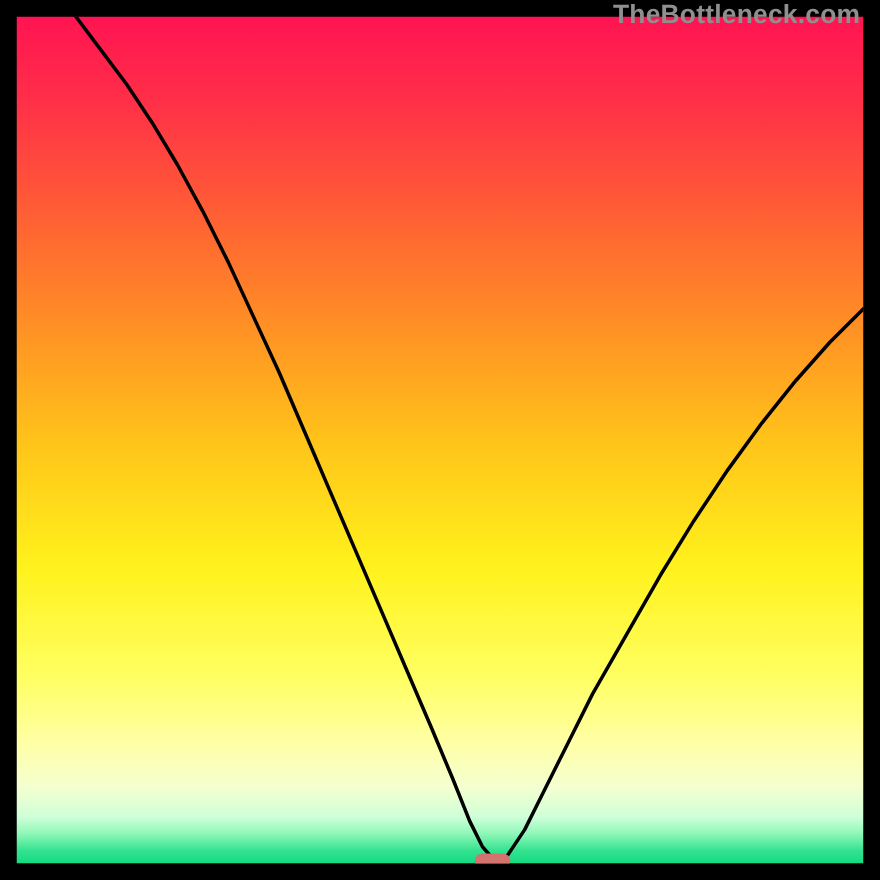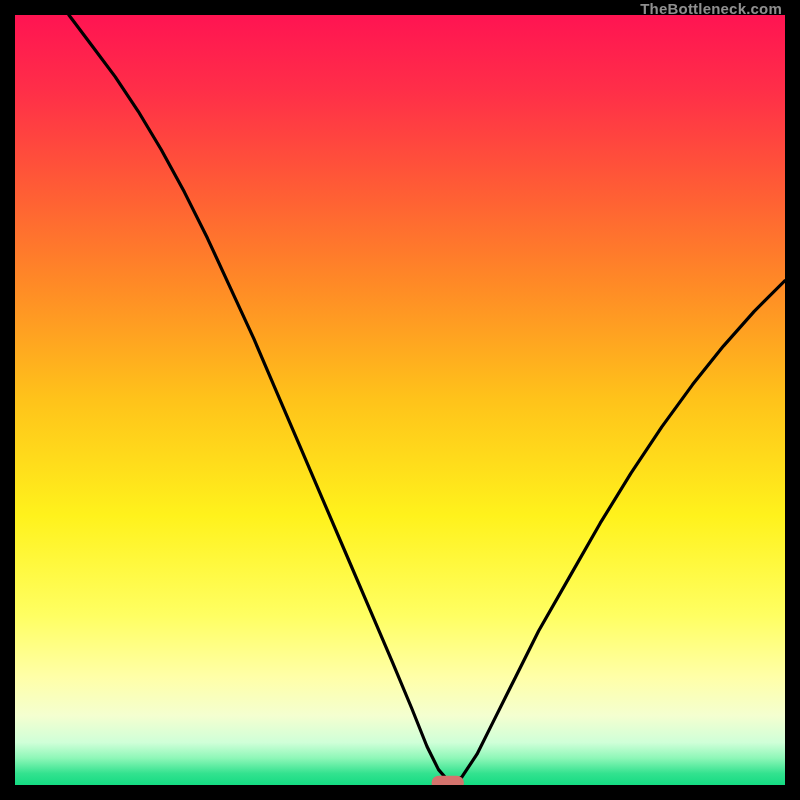--- a/index.html
+++ b/index.html
@@ -23,21 +23,21 @@
     left: 0;
     top: 0;
     width: 770px;
     height: 770px;
   }
   .watermark {
     position: absolute;
     top: 0px;
     right: 18px;
     font-family: Arial, Helvetica, sans-serif;
-    font-size: 15px;
+    font-size: 24px;
     font-weight: 600;
     color: #8f8f8f;
     letter-spacing: 0.2px;
   }
 </style>
 </head>
 <body>
 
 <div class="frame">
   <svg class="plot" viewBox="0 0 770 770" preserveAspectRatio="none">

